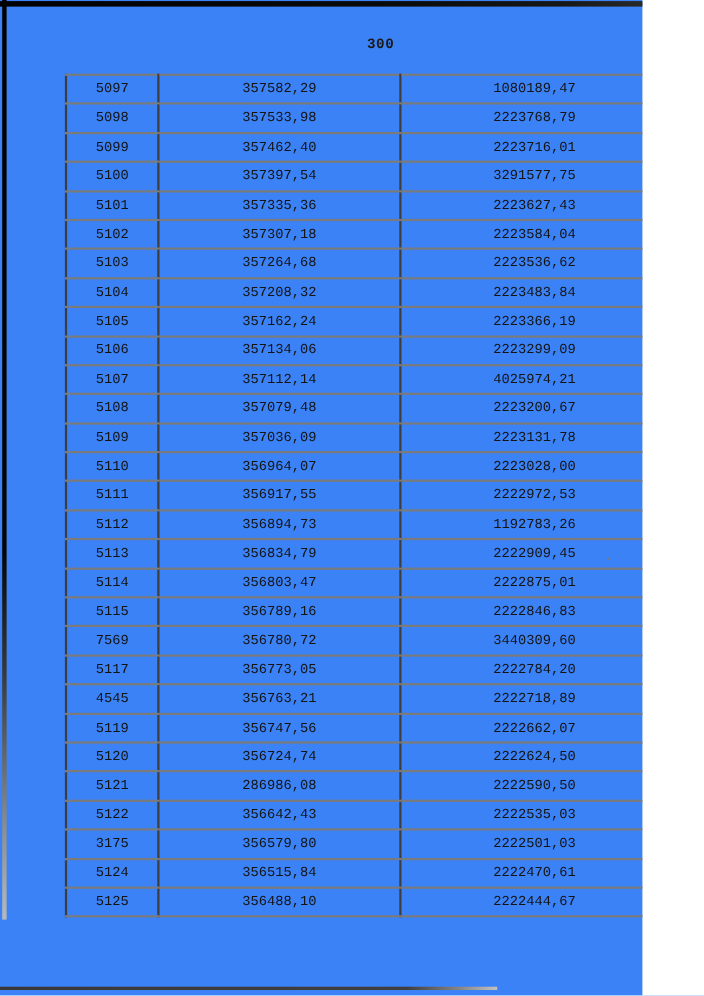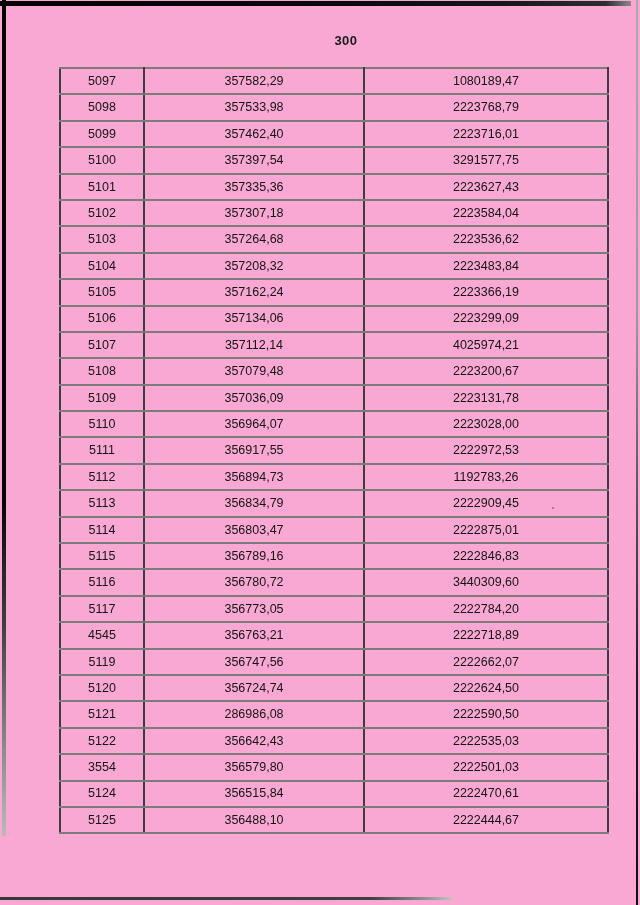--- a/index.html
+++ b/index.html
@@ -1,23 +1,23 @@
 <!DOCTYPE html>
 <html><head>
 <meta charset="utf-8">
 <style>
   html, body {
     margin: 0; padding: 0; background: #ffffff;
   }
   .page {
     position: relative;
-    width: 640px; height: 905px;
-    background: #f9a8d4;
+    width: 584px; height: 905px;
+    background: #3b82f6;
     overflow: hidden;
-    font-family: Liberation Sans, sans-serif;
+    font-family: Liberation Mono, monospace;
     color: #141414;
   }
   
   .edge { position: absolute; }
   .edge-top {
     left: 0; top: 1px; width: 631px; height: 5px;
     background: linear-gradient(to right, #000 0%, #0a0a0a 55%, #161616 80%, #2e2e2e 96%, #8a8a8a 100%);
   }
   .edge-left {
     left: 2px; top: 0; width: 4px; height: 836px;
@@ -167,21 +167,21 @@
           <td>5114</td>
           <td>356803,47</td>
           <td>2222875,01</td>
         </tr>
         <tr>
           <td>5115</td>
           <td>356789,16</td>
           <td>2222846,83</td>
         </tr>
         <tr>
-          <td>5116</td>
+          <td>7569</td>
           <td>356780,72</td>
           <td>3440309,60</td>
         </tr>
         <tr>
           <td>5117</td>
           <td>356773,05</td>
           <td>2222784,20</td>
         </tr>
         <tr>
           <td>4545</td>
@@ -202,21 +202,21 @@
           <td>5121</td>
           <td>286986,08</td>
           <td>2222590,50</td>
         </tr>
         <tr>
           <td>5122</td>
           <td>356642,43</td>
           <td>2222535,03</td>
         </tr>
         <tr>
-          <td>3554</td>
+          <td>3175</td>
           <td>356579,80</td>
           <td>2222501,03</td>
         </tr>
         <tr>
           <td>5124</td>
           <td>356515,84</td>
           <td>2222470,61</td>
         </tr>
         <tr>
           <td>5125</td>

